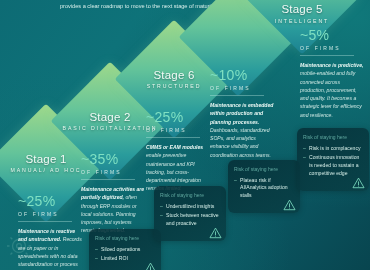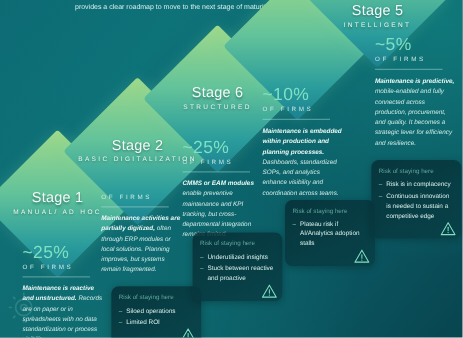--- a/index.html
+++ b/index.html
@@ -128,20 +128,21 @@
 <div class="stage-wrap" style="left:68px;top:79px;">
   <div class="d-outer">
     <div class="diamond"></div>
     <div class="d-label">
       <div class="d-title">Stage 2</div>
       <div class="d-sub">BASIC DIGITALIZATION</div>
     </div>
   </div>
 </div>
 <div class="col" style="left:81px;top:152px;">
+  <div class="pct">~35%</div>
   <div class="firms">OF FIRMS</div>
   <div class="rule"></div>
   <div class="body-txt"><b>Maintenance activities are partially digitized,</b><span> often through ERP modules or local solutions. Planning improves, but systems remain fragmented.</span></div>
 </div>
 <div class="risk" style="left:89px;top:229px;">
   <div class="risk-hd">Risk of staying here</div>
   <div class="risk-li">Siloed operations</div>
   <div class="risk-li">Limited ROI</div>
   <svg class="warn" viewBox="0 0 14 13">
       <path d="M7 1.2 L13 11.6 H1 Z" fill="none" stroke="#7fe0c2" stroke-width="0.9" stroke-linejoin="round"></path>

